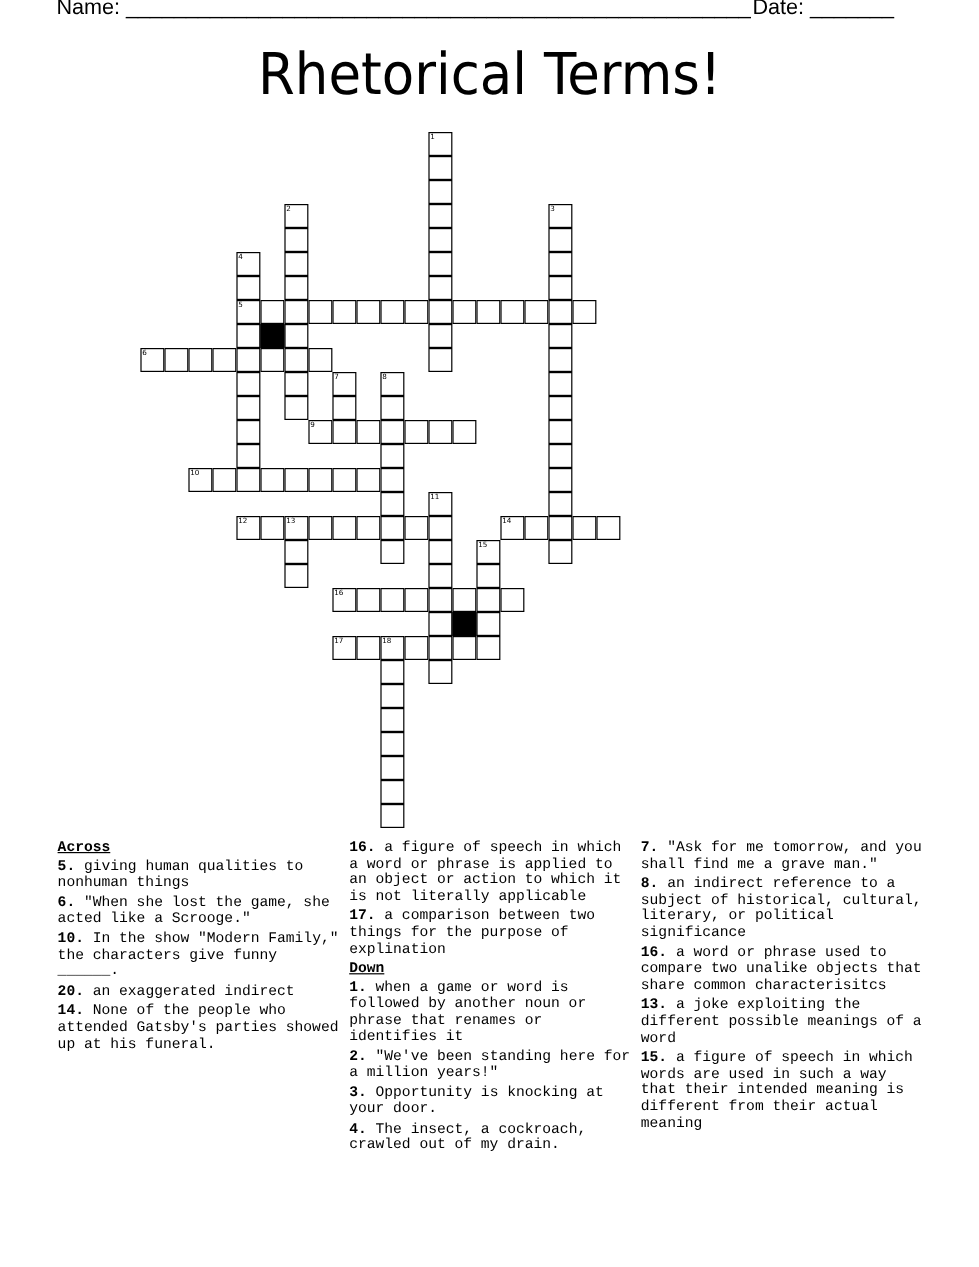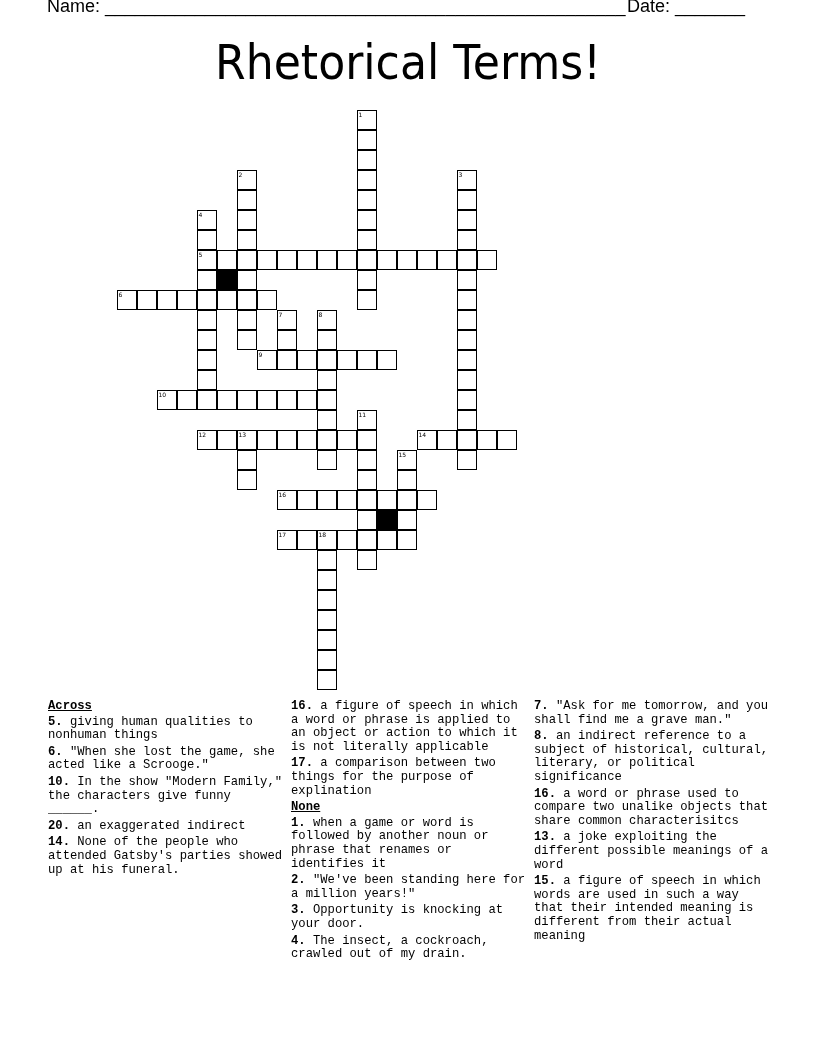--- a/index.html
+++ b/index.html
@@ -203,21 +203,21 @@
   <div class="clue"><b>5.</b><span> giving human qualities to nonhuman things</span></div>
   <div class="clue"><b>6.</b><span> "When she lost the game, she acted like a Scrooge."</span></div>
   <div class="clue"><b>10.</b><span> In the show "Modern Family," the characters give funny ______.</span></div>
   <div class="clue"><b>20.</b><span> an exaggerated indirect</span></div>
   <div class="clue"><b>14.</b><span> None of the people who attended Gatsby's parties showed up at his funeral.</span></div>
 </div>
 
 <div class="clues" id="col2">
   <div class="clue"><b>16.</b><span> a figure of speech in which a word or phrase is applied to an object or action to which it is not literally applicable</span></div>
   <div class="clue"><b>17.</b><span> a comparison between two things for the purpose of explination</span></div>
-  <div class="heading">None</div>
+  <div class="heading">Down</div>
   <div class="clue"><b>1.</b><span> when a game or word is followed by another noun or phrase that renames or identifies it</span></div>
   <div class="clue"><b>2.</b><span> "We've been standing here for a million years!"</span></div>
   <div class="clue"><b>3.</b><span> Opportunity is knocking at your door.</span></div>
   <div class="clue"><b>4.</b><span> The insect, a cockroach, crawled out of my drain.</span></div>
 </div>
 
 <div class="clues" id="col3">
   <div class="clue"><b>7.</b><span> "Ask for me tomorrow, and you shall find me a grave man."</span></div>
   <div class="clue"><b>8.</b><span> an indirect reference to a subject of historical, cultural, literary, or political significance</span></div>
   <div class="clue"><b>16.</b><span> a word or phrase used to compare two unalike objects that share common characterisitcs</span></div>

